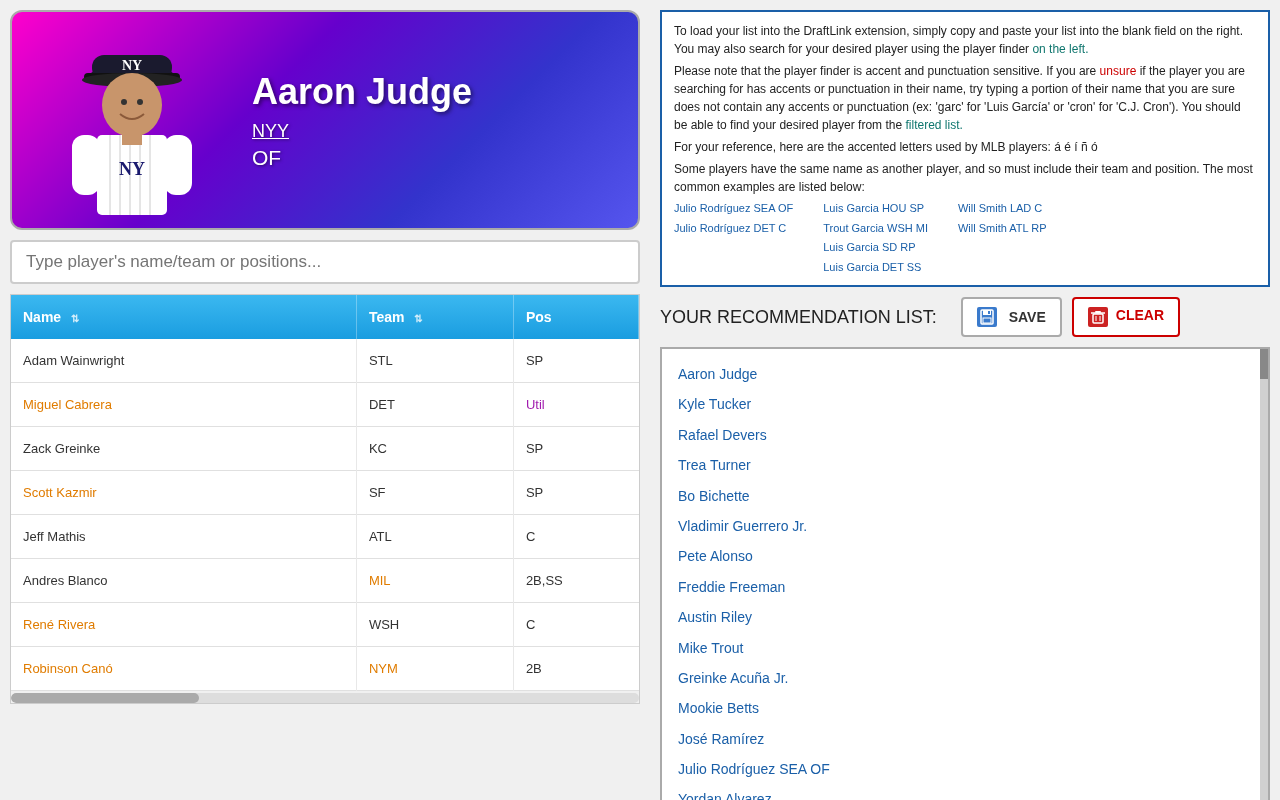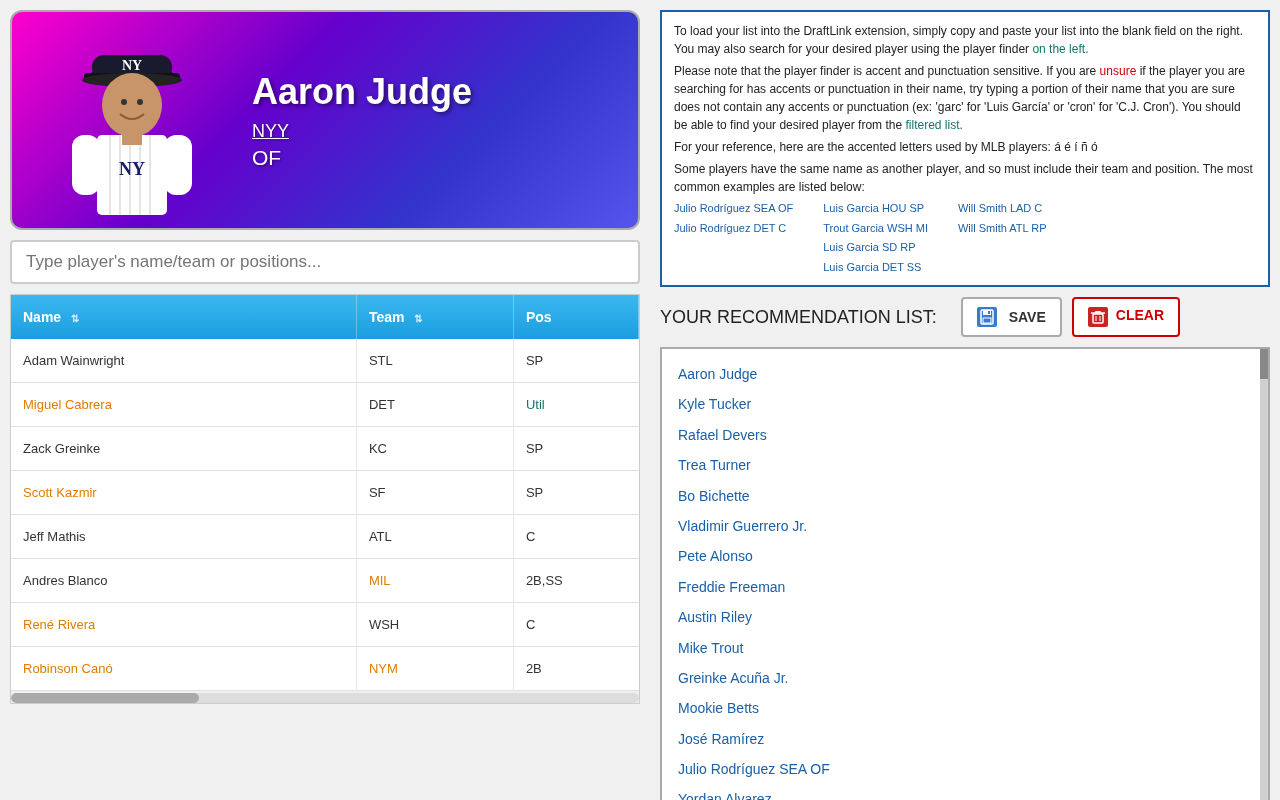--- a/index.html
+++ b/index.html
@@ -346,21 +346,21 @@
         </thead>
         <tbody id="player-table-body">
         <tr>
     <td style="color:#333">Adam Wainwright</td>
     <td style="color:#333">STL</td>
     <td style="color:#333">SP</td>
   </tr>
             <tr>
     <td style="color:#e07c00">Miguel Cabrera</td>
     <td style="color:#333">DET</td>
-    <td style="color:#0f766e">Util</td>
+    <td style="color:#a21caf">Util</td>
   </tr>
             <tr>
     <td style="color:#333">Zack Greinke</td>
     <td style="color:#333">KC</td>
     <td style="color:#333">SP</td>
   </tr>
             <tr>
     <td style="color:#e07c00">Scott Kazmir</td>
     <td style="color:#333">SF</td>
     <td style="color:#333">SP</td>

